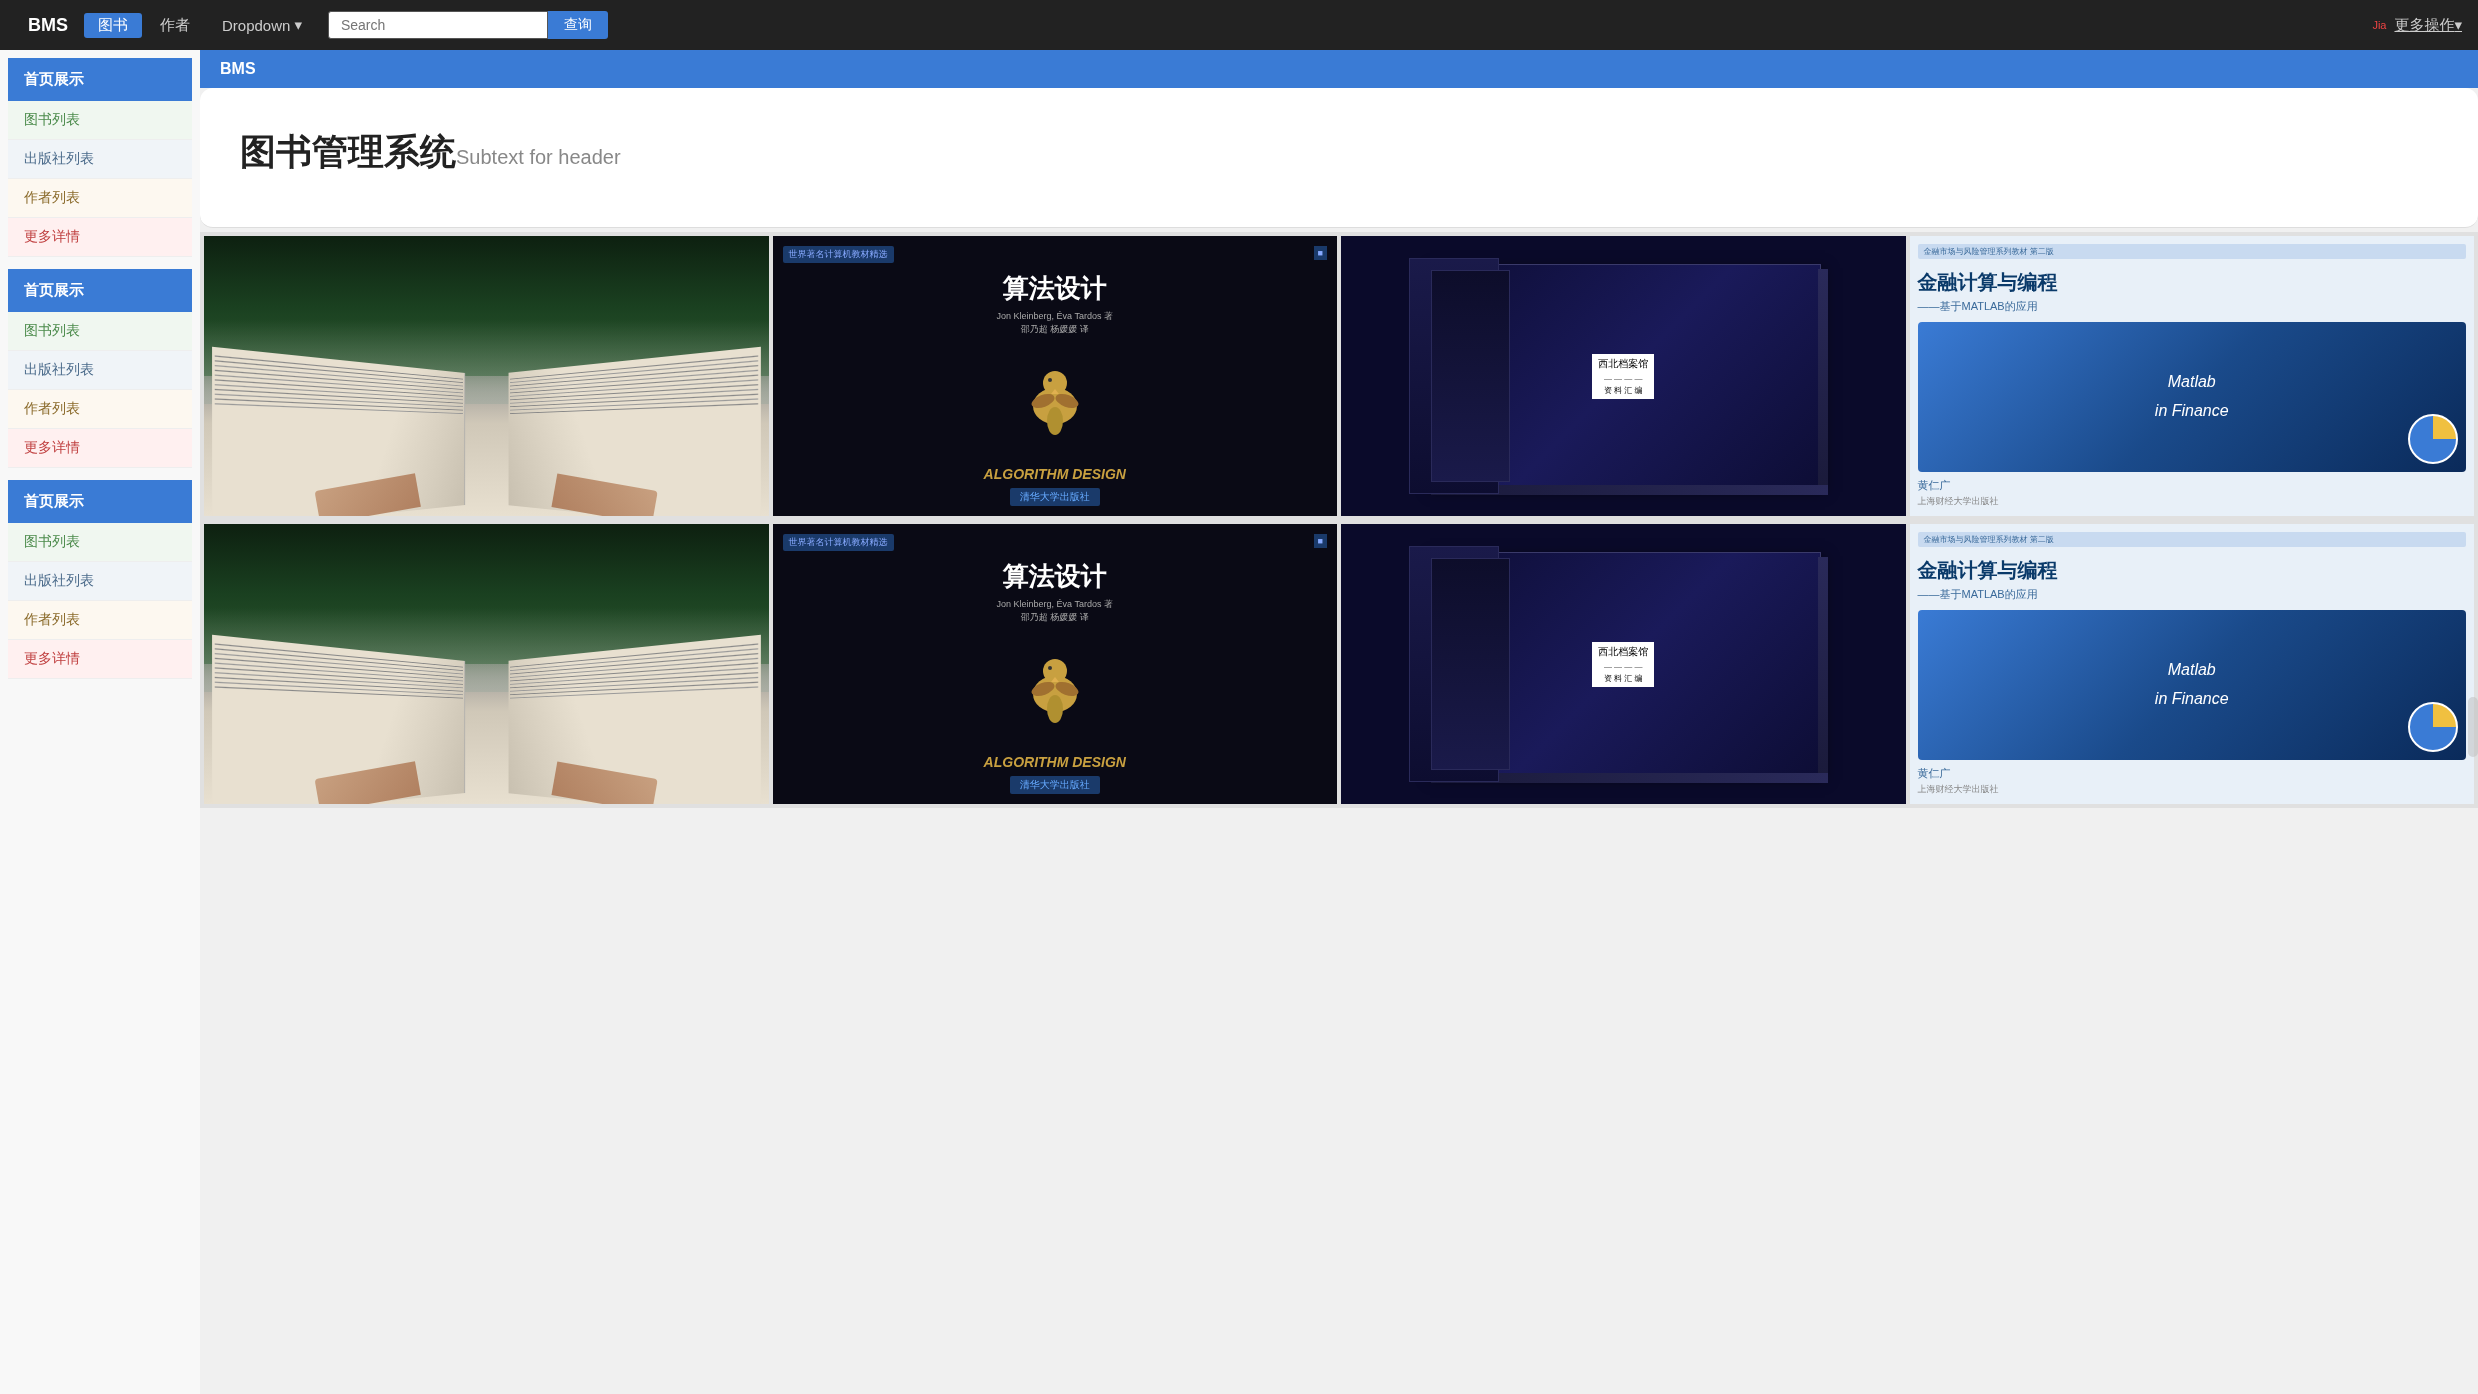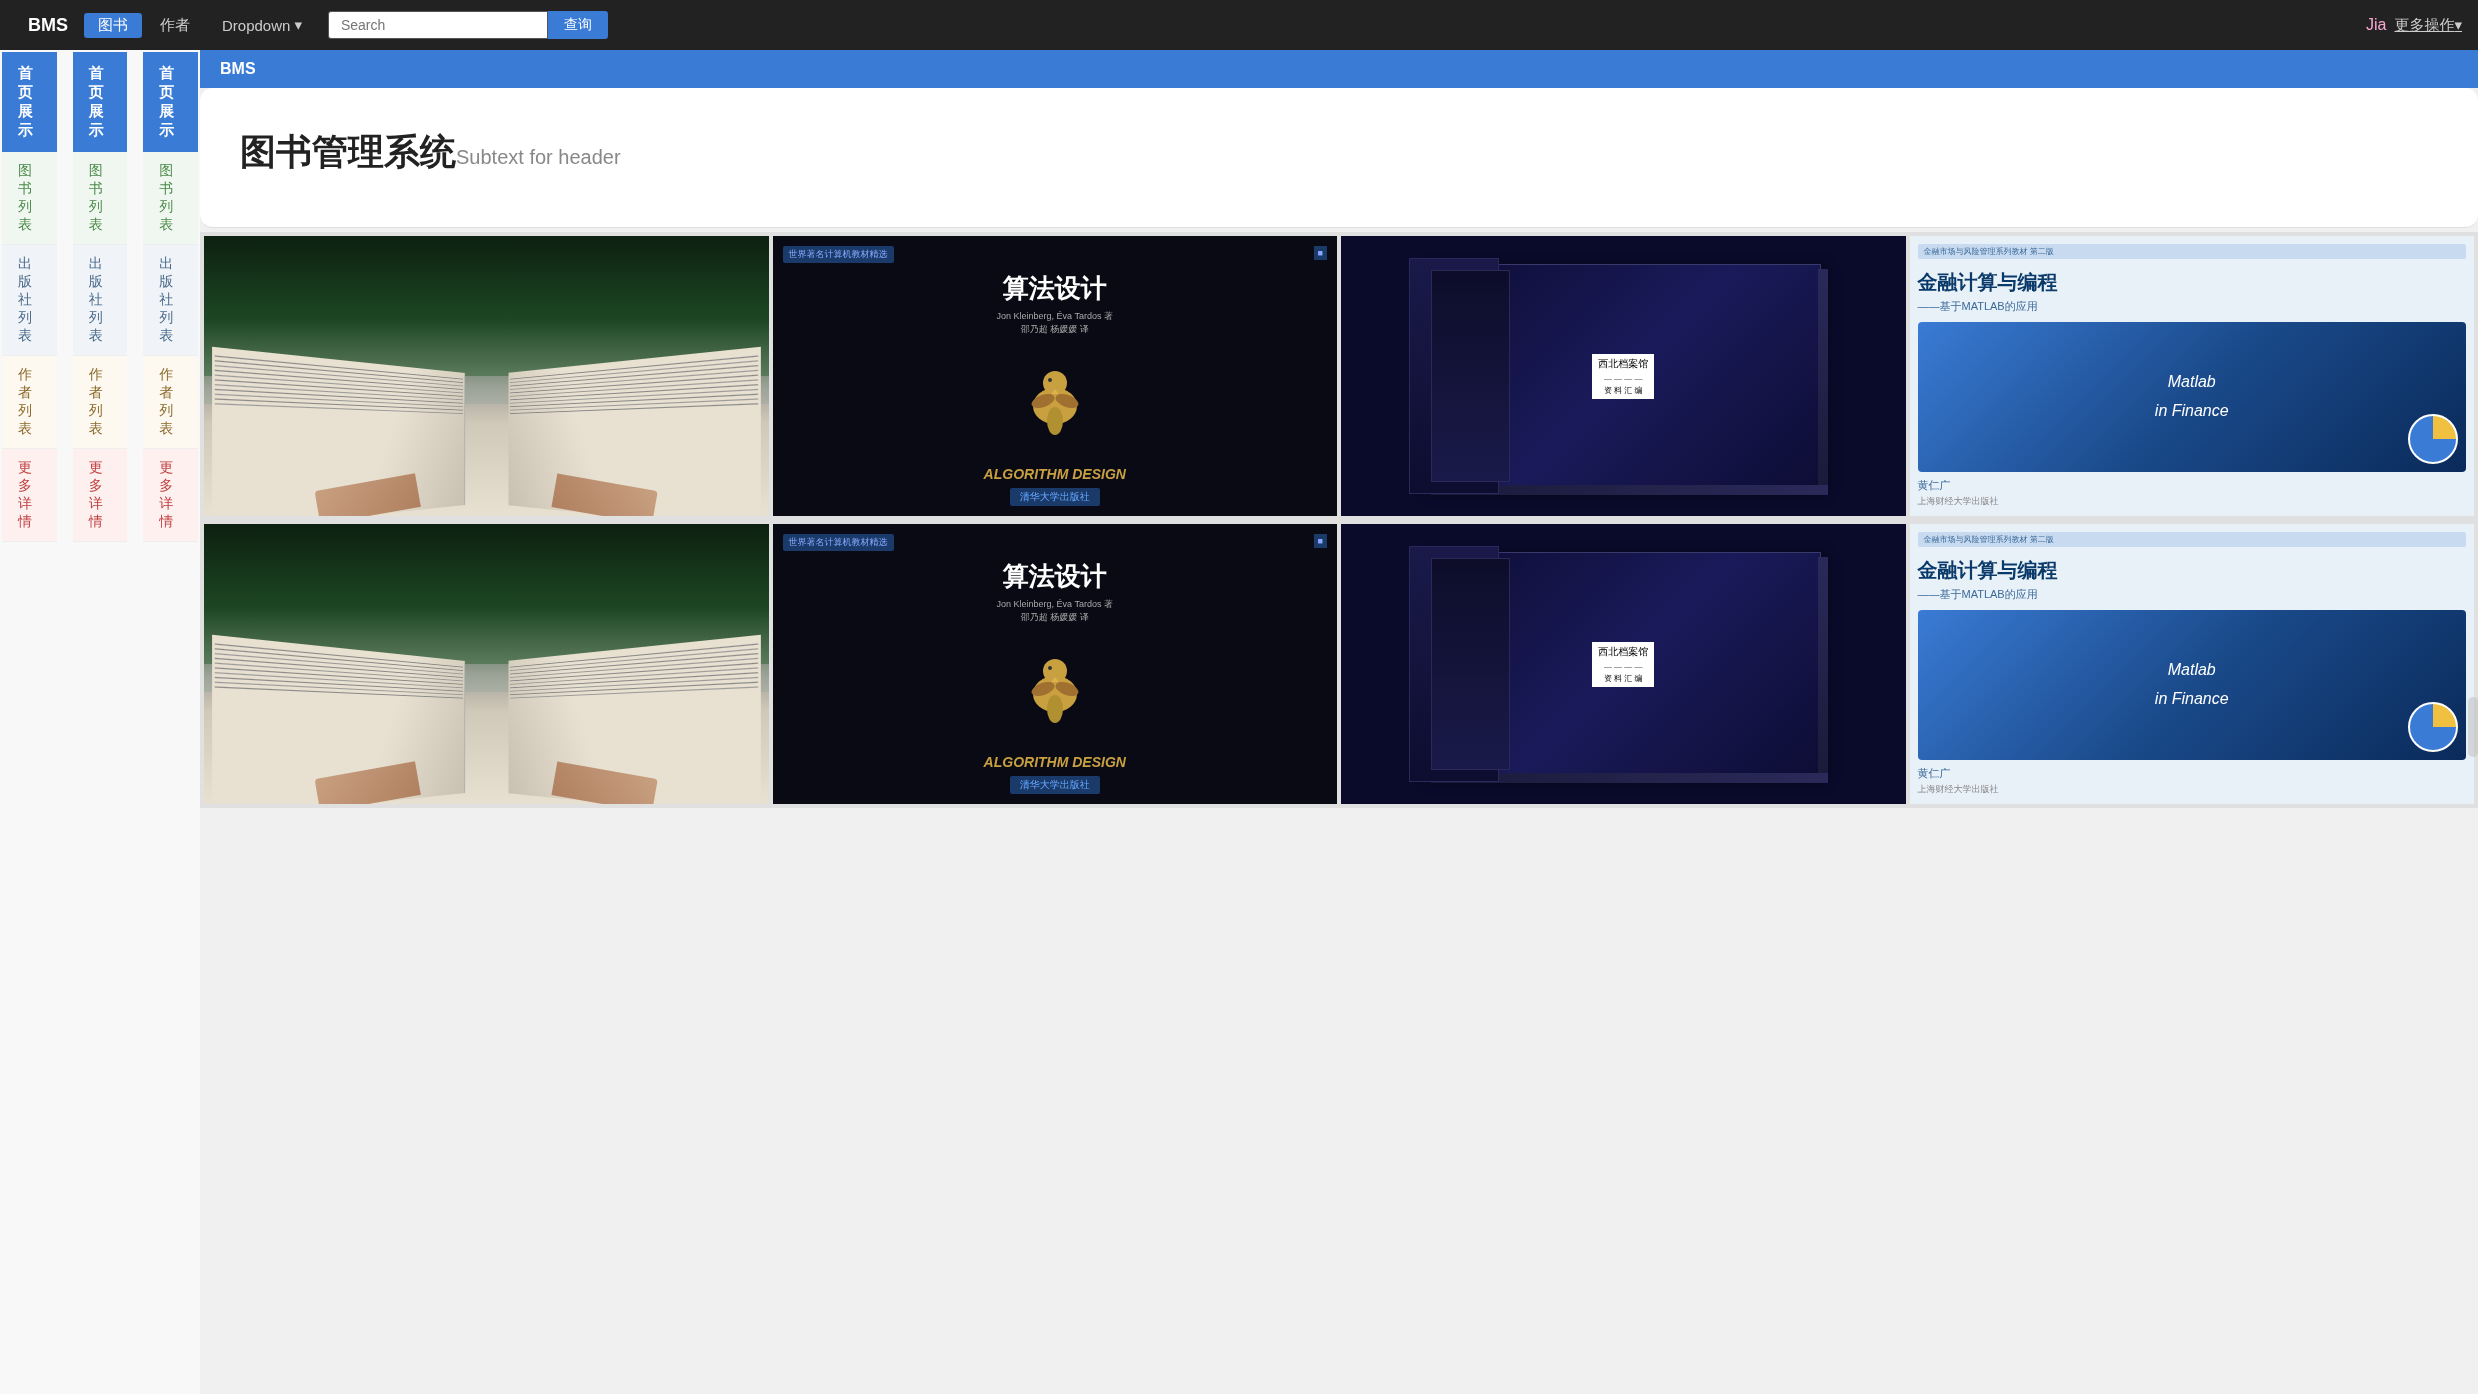--- a/index.html
+++ b/index.html
@@ -63,22 +63,22 @@
       cursor: pointer;
       font-size: 14px;
     }
     .nav-right {
       margin-left: auto;
       display: flex;
       align-items: center;
       gap: 8px;
     }
     .nav-user {
-      color: #f9a8d4;
-      font-size: 16px;
+      color: #ef4444;
+      font-size: 11px;
       cursor: pointer;
       margin-left: 11px;
     }
     .nav-more {
       color: #ccc;
       font-size: 15px;
       cursor: pointer;
       display: flex;
       align-items: center;
       gap: 0;
@@ -89,24 +89,24 @@
     .page-wrapper {
       display: flex;
       min-height: calc(100vh - 50px);
     }
 
     
     .sidebar {
       width: 200px;
       min-width: 200px;
       background: #f8f8f8;
-      padding: 2px;
-      display: flex;
-      flex-direction: row;
-      gap: 16px;
+      padding: 8px;
+      display: flex;
+      flex-direction: column;
+      gap: 8px;
     }
     .sidebar-section {
       margin-bottom: 4px;
     }
     .sidebar-header {
       background: #3a7bd5;
       color: #fff;
       padding: 12px 16px;
       font-size: 15px;
       font-weight: bold;

